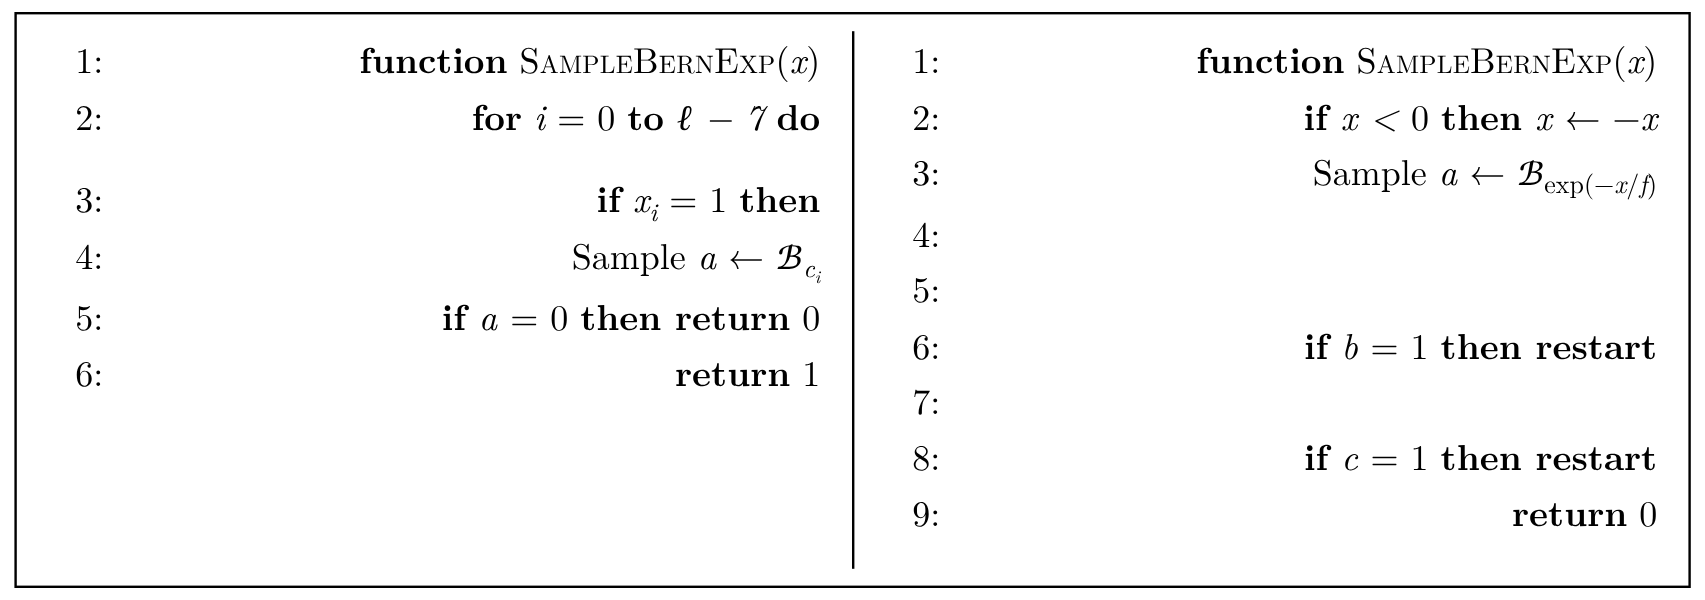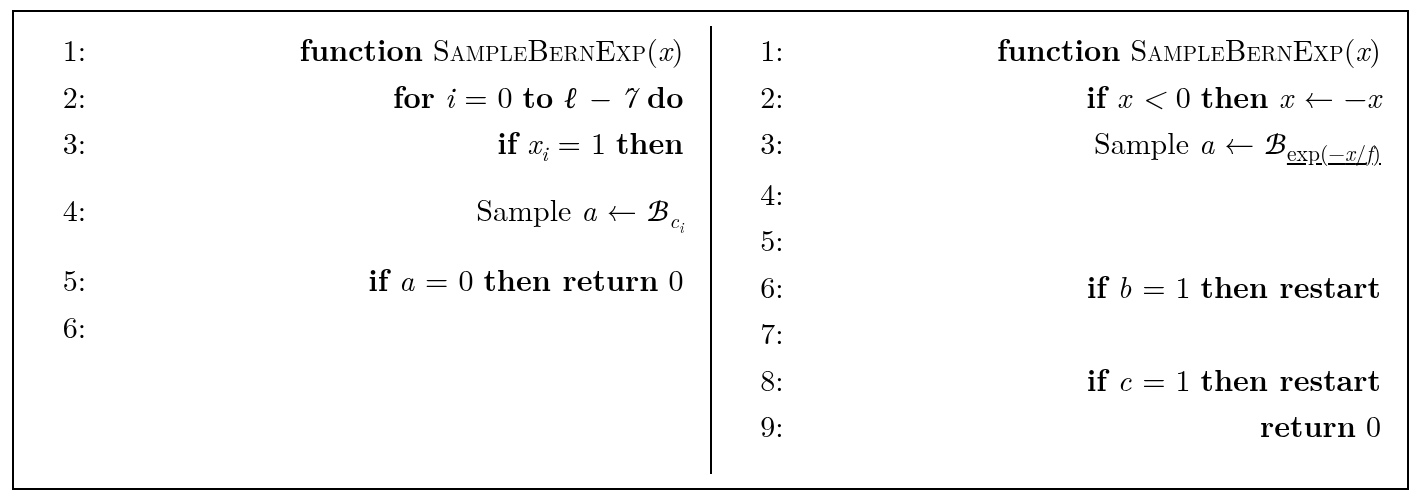--- a/index.html
+++ b/index.html
@@ -45,33 +45,33 @@
     flex: 0 0 52px;
     padding-right: 14px;
     font-variant-numeric: lining-nums;
   }
   .body {
     flex: 1 1 auto;
     white-space: nowrap;
     text-align: right;
   }
   .ind1 { padding-left: 56px; }
-  .ind2 { padding-left: 112px; }
-  .ind3 { padding-left: 168px; margin-top: 20px; }
+  .ind2 { padding-left: 112px; margin-top: 23px; }
+  .ind3 { padding-left: 168px; }
   .kw { font-weight: bold; }
   
   .fn {
     font-variant: small-caps;
     letter-spacing: 0.2px;
   }
   .it { font-style: italic; }
   .cal { font-family: "STIX Two Math", "Latin Modern Math", "Cambria Math", serif; }
   sub { font-size: 0.7em; line-height: 0; }
   sub .it { font-style: italic; }
-  .subtxt { font-size: 0.72em; vertical-align: -0.32em; text-decoration: underline; }
+  .subtxt { font-size: 0.72em; vertical-align: -0.32em; }
 </style>
 </head>
 <body>
 
 <div class="page">
   <div class="outer">
 
     <div class="col">
 
       <div class="ln">
@@ -107,20 +107,23 @@
 
       <div class="ln">
         <span class="num">5:</span>
         <span class="body ind3">
           <span class="kw">if</span><span class="it"> a </span><span>= 0 </span><span class="kw">then return</span><span> 0</span>
         </span>
       </div>
 
       <div class="ln">
         <span class="num">6:</span>
+        <span class="body ind1">
+          <span class="kw">return</span><span> 1</span>
+        </span>
       </div>
 
     </div>
 
     <div class="divider"></div>
 
     <div class="col">
 
       <div class="ln">
         <span class="num">1:</span>

